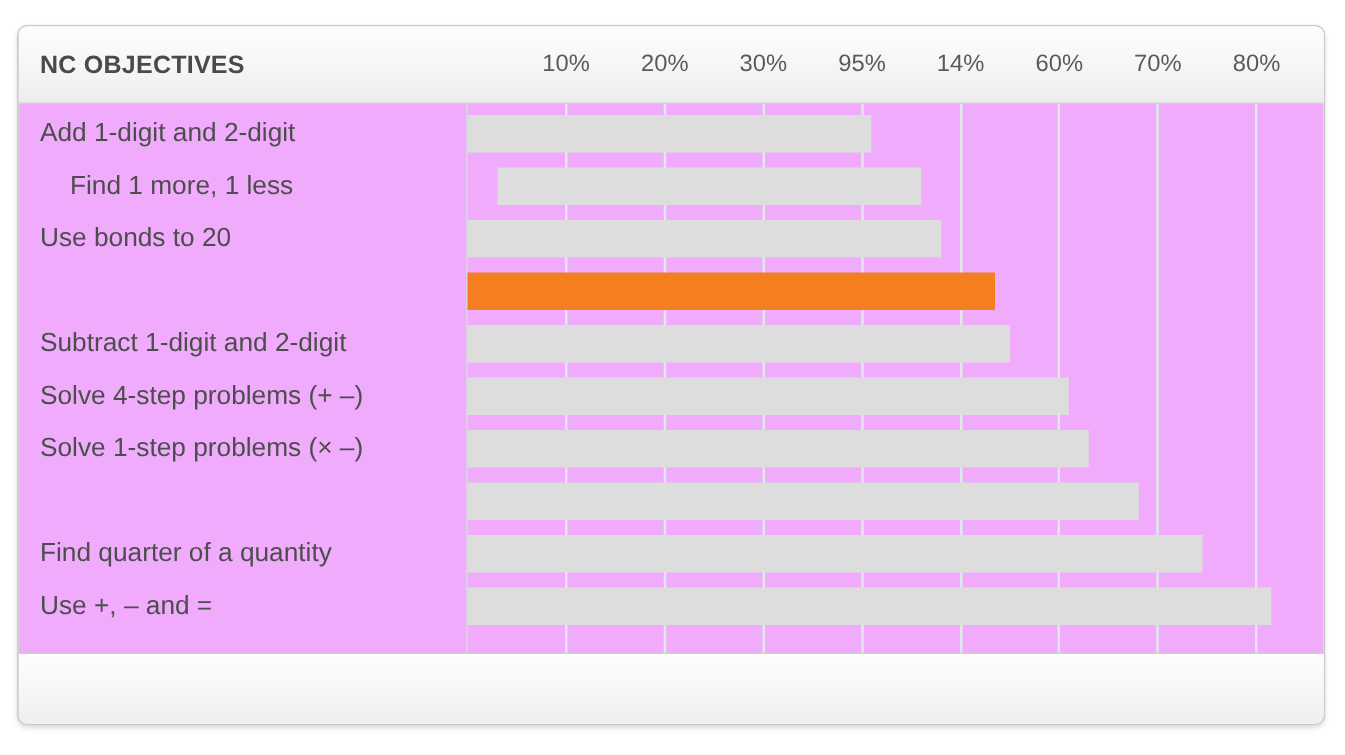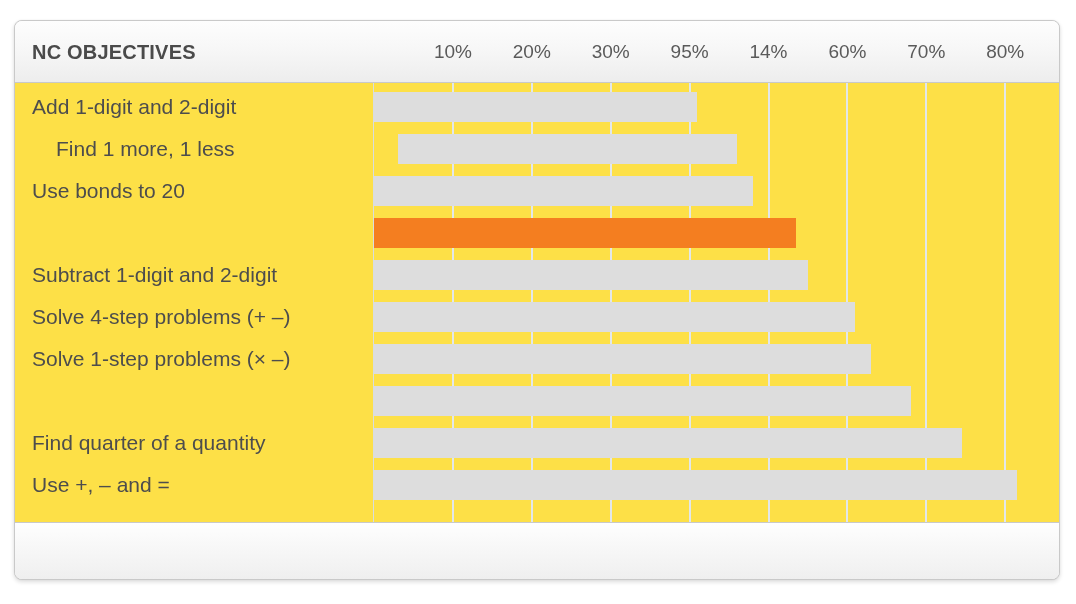--- a/index.html
+++ b/index.html
@@ -68,21 +68,21 @@
     font-weight: normal;
     color: #5a5a5a;
     transform: translateX(-50%);
     white-space: nowrap;
   }
 
   
   .card-body {
     position: relative;
     height: 440px;
-    background: #fde047;
+    background: #f0abfc;
   }
 
   .label-column {
     position: absolute;
     left: 0;
     top: 0;
     width: 358px;
     height: 440px;
   }
   .axis-divider {

